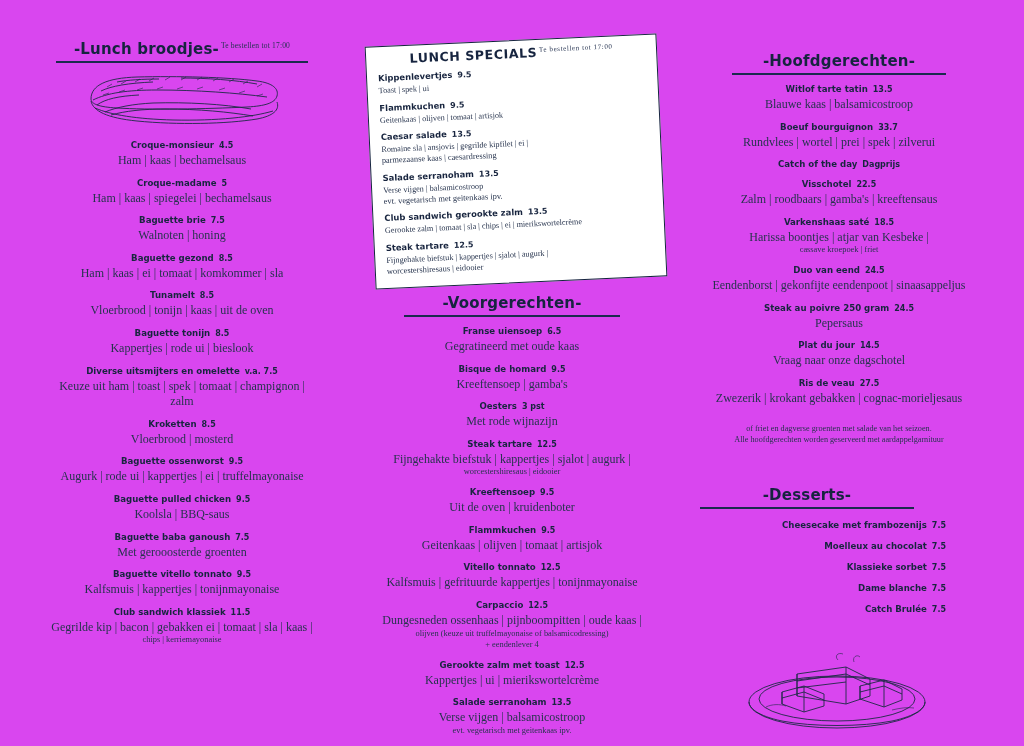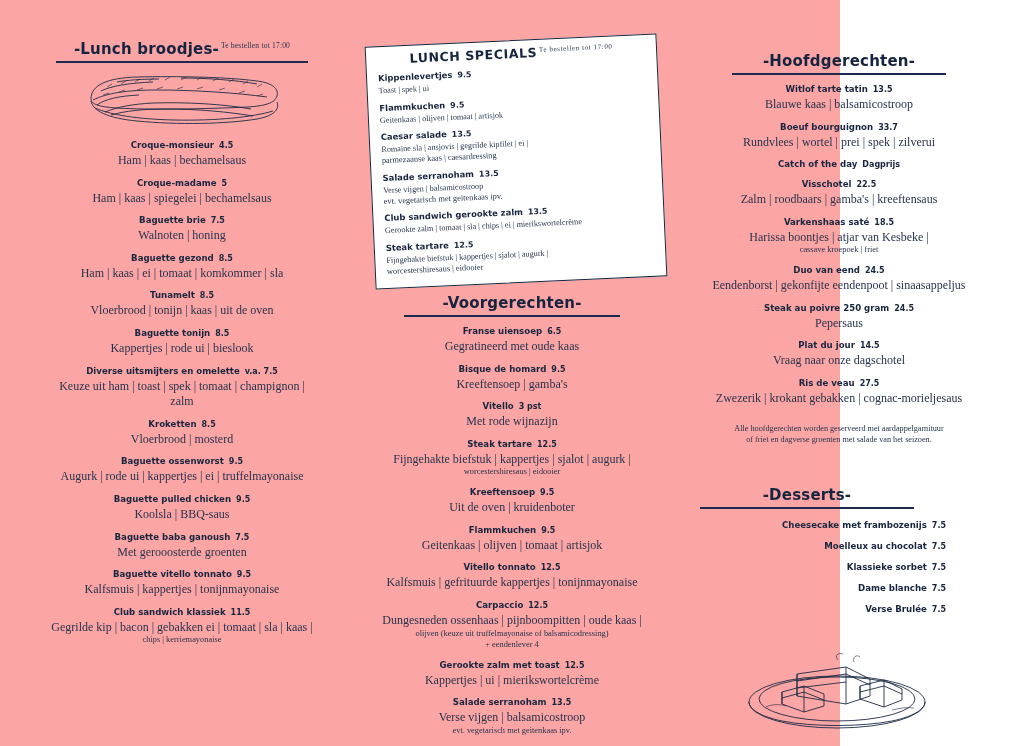--- a/index.html
+++ b/index.html
@@ -9,23 +9,23 @@
   body {
     width: 1024px;
     height: 746px;
     background: #ffffff;
     font-family: "Liberation Serif", serif;
     color: #1d2a45;
     overflow: hidden;
   }
   .page {
     position: relative;
-    width: 840px;
+    width: 1024px;
     height: 746px;
-    background: #fca5a5;
+    background: #d946ef;
   }
 
   
   .col {
     position: absolute;
     box-sizing: border-box;
   }
   .section-title {
     text-align: center;
     font-family: "DejaVu Sans", sans-serif;
@@ -311,21 +311,21 @@
 
       <div class="item">
         <div class="item-head"><span>Franse uiensoep</span><span class="item-price">6.5</span></div>
         <div class="item-desc">Gegratineerd met oude kaas</div>
       </div>
       <div class="item">
         <div class="item-head"><span>Bisque de homard</span><span class="item-price">9.5</span></div>
         <div class="item-desc">Kreeftensoep | gamba's</div>
       </div>
       <div class="item">
-        <div class="item-head"><span>Vitello</span><span class="item-price">3  pst</span></div>
+        <div class="item-head"><span>Oesters</span><span class="item-price">3  pst</span></div>
         <div class="item-desc">Met rode wijnazijn</div>
       </div>
       <div class="item">
         <div class="item-head"><span>Steak tartare</span><span class="item-price">12.5</span></div>
         <div class="item-desc">Fijngehakte biefstuk | kappertjes | sjalot | augurk |</div>
         <div class="item-desc2">worcestershiresaus | eidooier</div>
       </div>
       <div class="item">
         <div class="item-head"><span>Kreeftensoep</span><span class="item-price">9.5</span></div>
         <div class="item-desc">Uit de oven | kruidenboter</div>
@@ -391,43 +391,43 @@
     <div class="item">
       <div class="item-head"><span>Plat du jour</span><span class="item-price">14.5</span></div>
       <div class="item-desc">Vraag naar onze dagschotel</div>
     </div>
     <div class="item">
       <div class="item-head"><span>Ris de veau</span><span class="item-price">27.5</span></div>
       <div class="item-desc">Zwezerik | krokant gebakken | cognac-morieljesaus</div>
     </div>
 
     <div class="note">
+      <div>of friet en dagverse groenten met salade van het seizoen.</div>
       <div>Alle hoofdgerechten worden geserveerd met aardappelgarnituur</div>
-      <div>of friet en dagverse groenten met salade van het seizoen.</div>
     </div>
   </div>
 
   <div class="col" id="desserts">
     <div class="section-title">-Desserts-</div>
     <div class="title-rule"></div>
 
     <div class="dessert-item">
       <span>Cheesecake met frambozenijs</span><span class="item-price">7.5</span>
     </div>
     <div class="dessert-item">
       <span>Moelleux au chocolat</span><span class="item-price">7.5</span>
     </div>
     <div class="dessert-item">
       <span>Klassieke sorbet</span><span class="item-price">7.5</span>
     </div>
     <div class="dessert-item">
       <span>Dame blanche</span><span class="item-price">7.5</span>
     </div>
     <div class="dessert-item">
-      <span>Verse Brulée</span><span class="item-price">7.5</span>
+      <span>Catch Brulée</span><span class="item-price">7.5</span>
     </div>
 
     <div class="cake">
       <svg width="190" height="100" viewBox="0 0 190 100">
         <g fill="none" stroke="#1d2a45" stroke-width="0.9">
           <ellipse cx="95" cy="68" rx="88" ry="26"></ellipse>
           <ellipse cx="95" cy="65" rx="78" ry="22"></ellipse>
           <path d="M7 68 C7 74 16 82 40 87 C70 93 120 93 150 87 C174 82 183 74 183 68"></path>
           <path d="M55 40 L104 33 L128 45 L128 62 L104 70 L55 62 Z"></path>
           <path d="M55 40 L55 62"></path>

